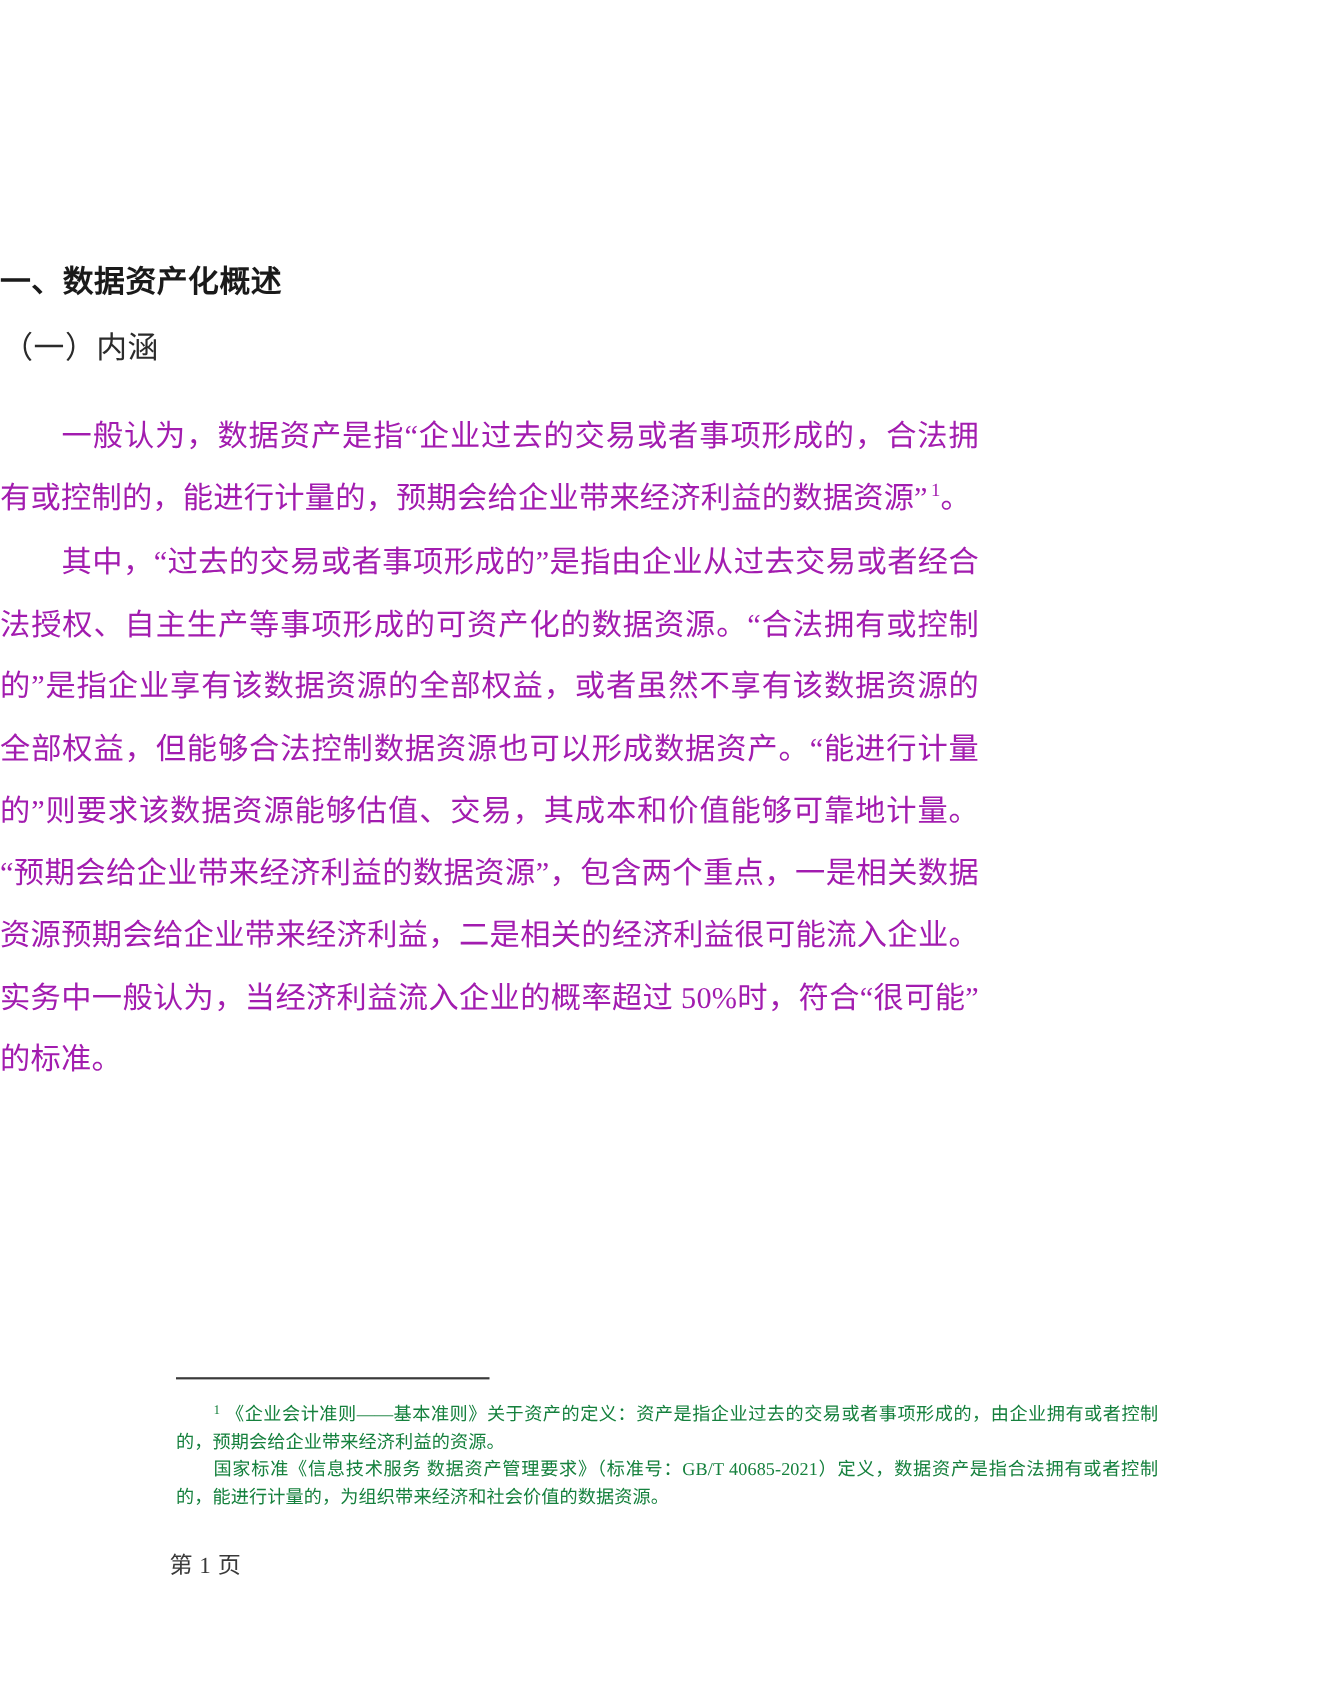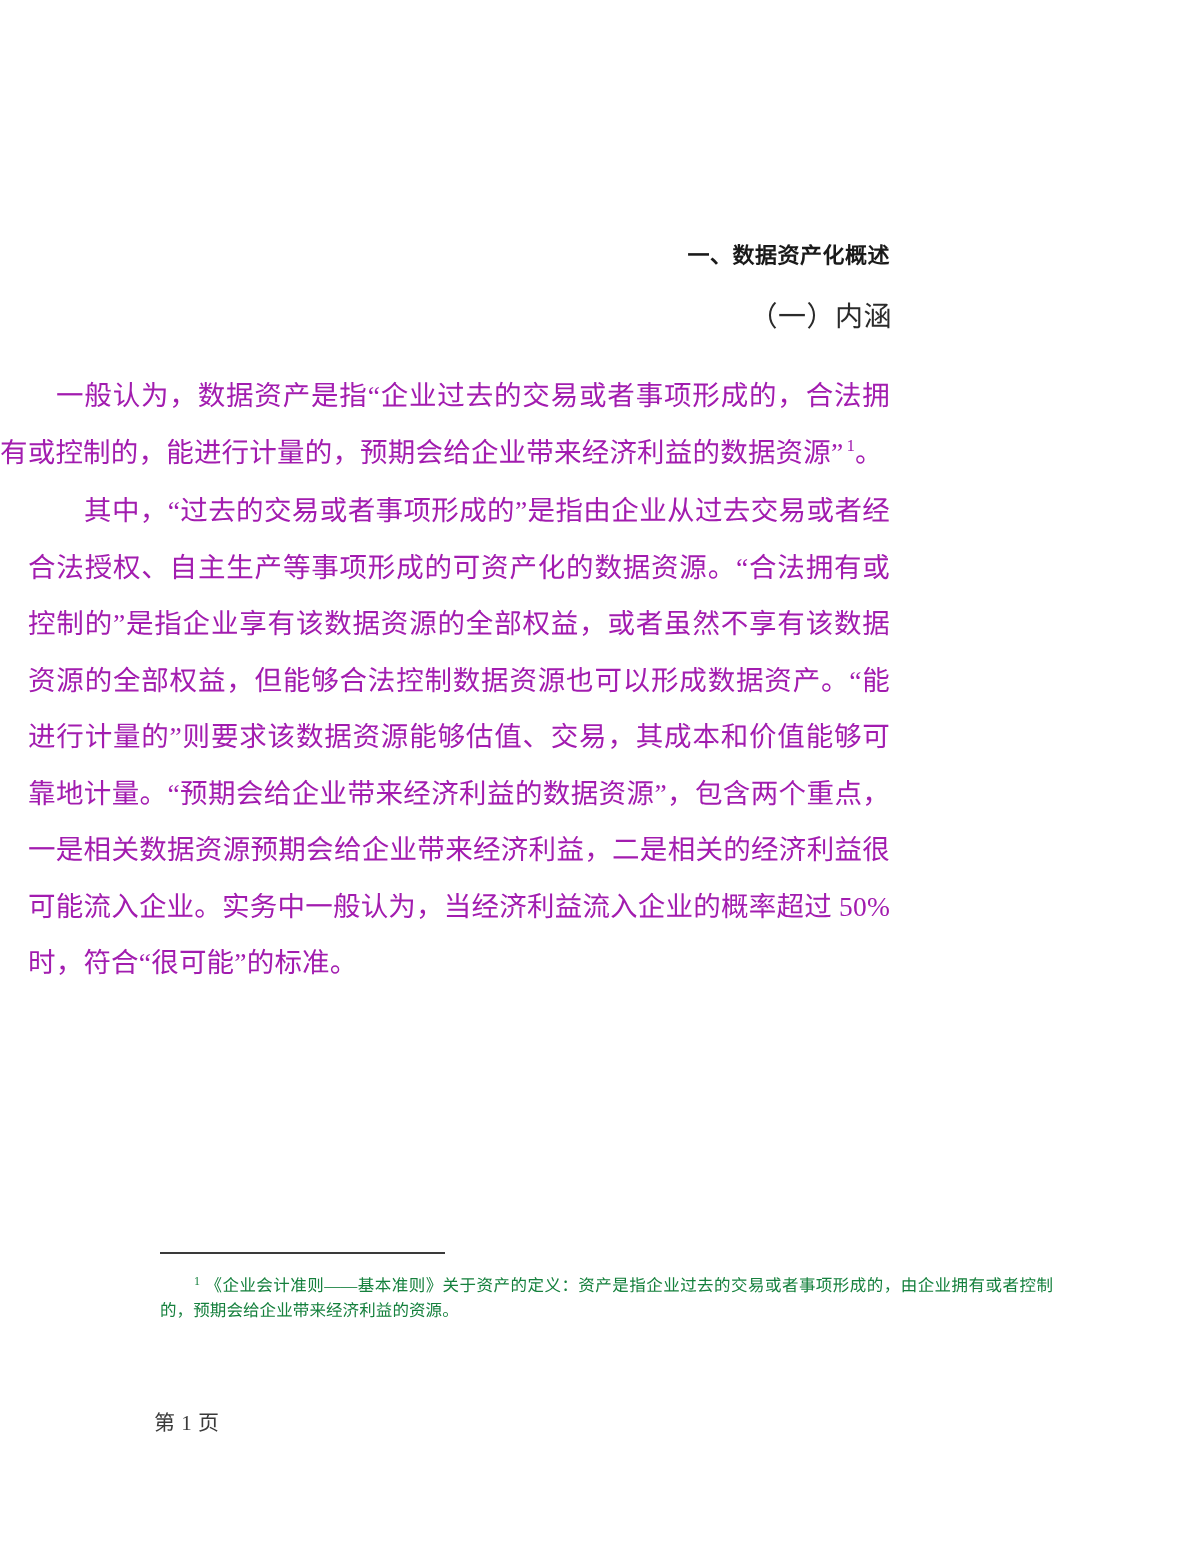--- a/index.html
+++ b/index.html
@@ -22,42 +22,40 @@
   }
 
   
   .h1 {
     position: absolute;
     left: 0;
     top: 236px;
     width: 890px;
     font-family: "Liberation Sans", "DejaVu Sans", sans-serif;
     font-weight: bold;
-    font-size: 22px;
+    font-size: 28px;
     line-height: 40px;
     letter-spacing: 0.5px;
     color: #1a1a1a;
     white-space: nowrap;
-    text-align: right;
   }
 
   
   .h2 {
     position: absolute;
     left: 2px;
     top: 298px;
     width: 890px;
     font-family: "Liberation Serif", "DejaVu Serif", serif;
     font-weight: normal;
     font-size: 28px;
     line-height: 38px;
     letter-spacing: 0.5px;
     color: #2b2b2b;
     white-space: nowrap;
-    text-align: right;
   }
 
   
   .body-block {
     position: absolute;
     left: 0;
     top: 368px;
     width: 890px;
   }
 
@@ -68,21 +66,20 @@
     text-align: justify;
     text-justify: inter-ideograph;
     text-indent: 56px;
     color: #a21caf;
     margin: 0 0 0 0;
     letter-spacing: 0.2px;
   }
 
   .para + .para {
     margin-top: 2px;
-    padding-left: 28px;
   }
 
   .fn-ref {
     font-size: 17px;
     vertical-align: super;
     line-height: 0;
     padding-left: 3px;
     font-family: "Liberation Serif", "DejaVu Serif", serif;
   }
 
@@ -152,18 +149,19 @@
 
 
   </div>
 
   <div class="footnote-rule"></div>
 
   <div class="footnotes">
 
     <p class="footnote"><span class="fn-num">1</span><span>《企业会计准则——基本准则》关于资产的定义：资产是指企业过去的交易或者事项形成的，由企业拥有或者控制的，预期会给企业带来经济利益的资源。</span></p>
 
+    <p class="footnote"><span>国家标准《信息技术服务 数据资产管理要求》（标准号：GB/T 40685-2021）定义，数据资产是指合法拥有或者控制的，能进行计量的，为组织带来经济和社会价值的数据资源。</span></p>
 
   </div>
 
   <div class="page-footer">第 1 页</div>
 
 </div>
 
 </body></html>

